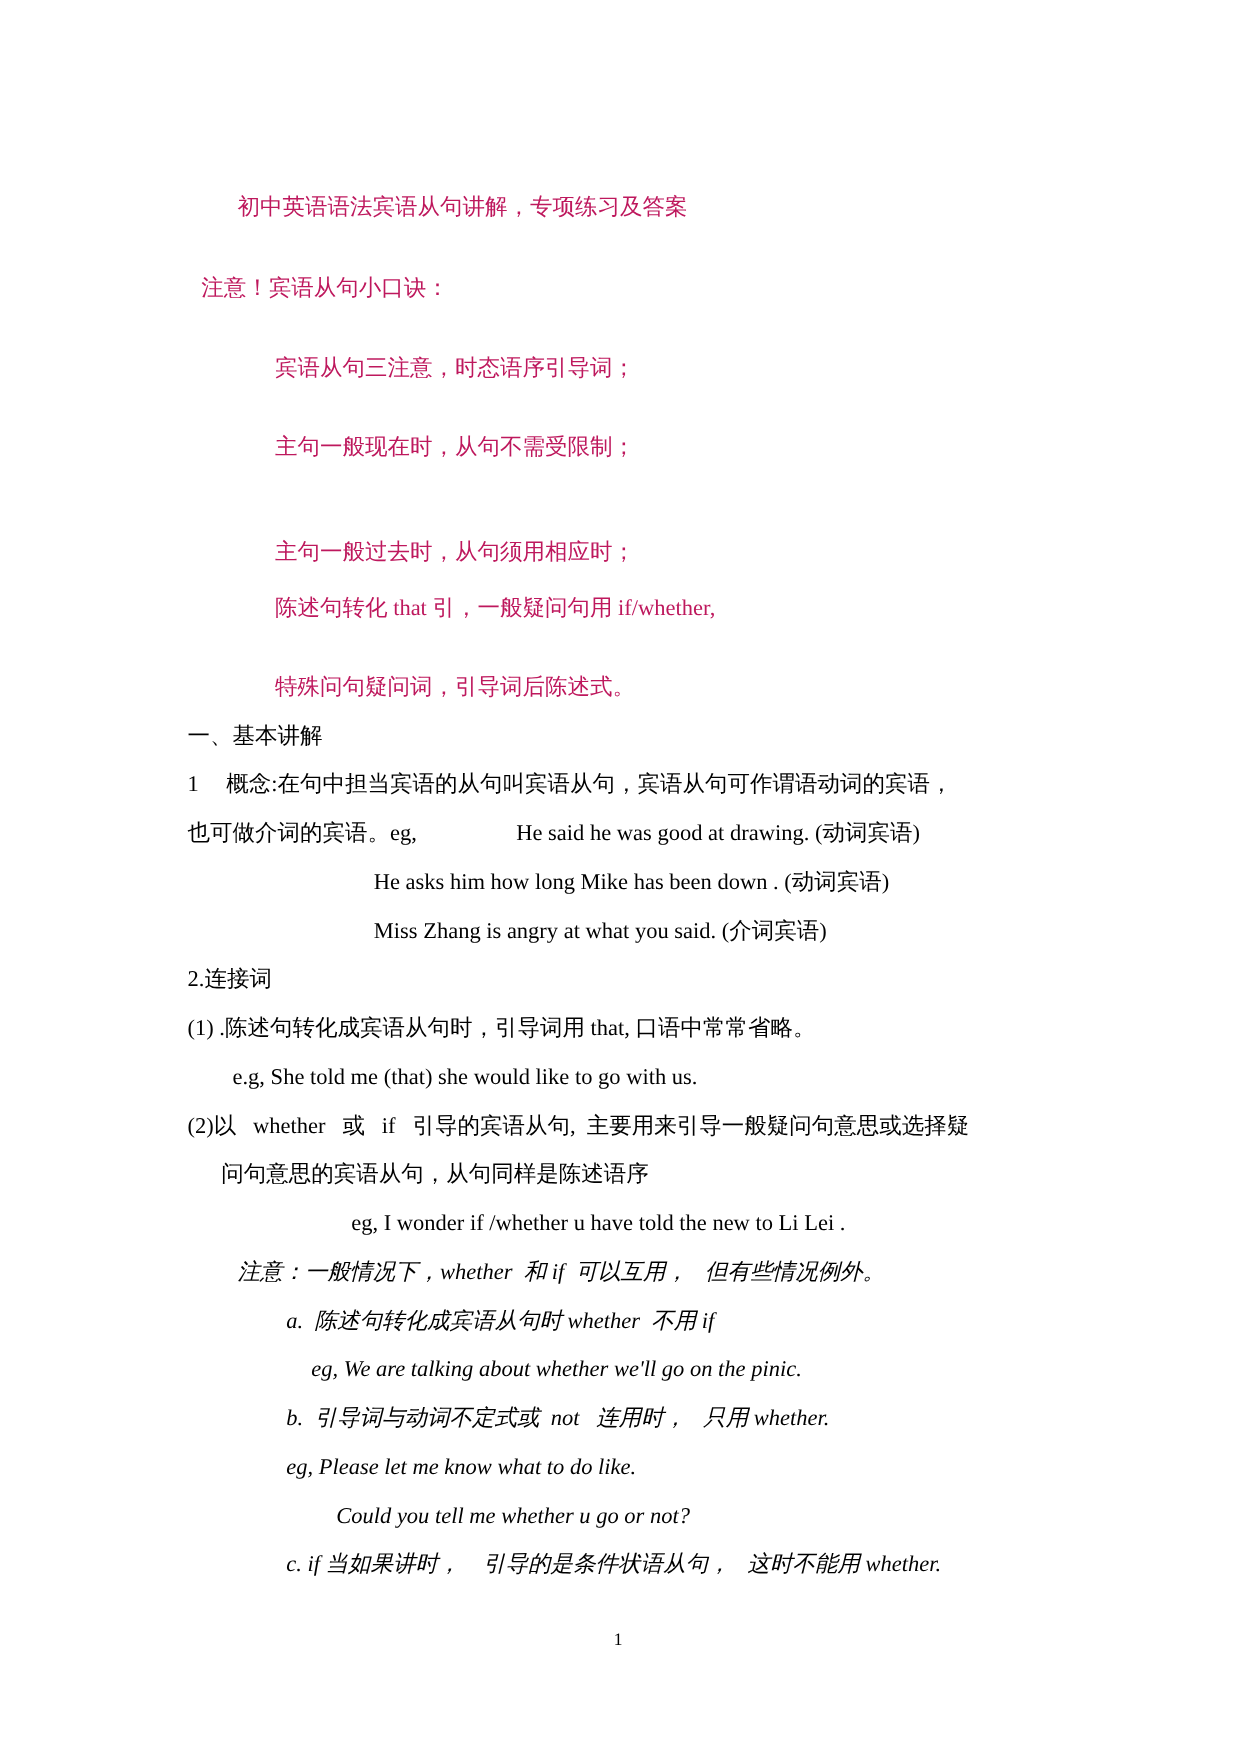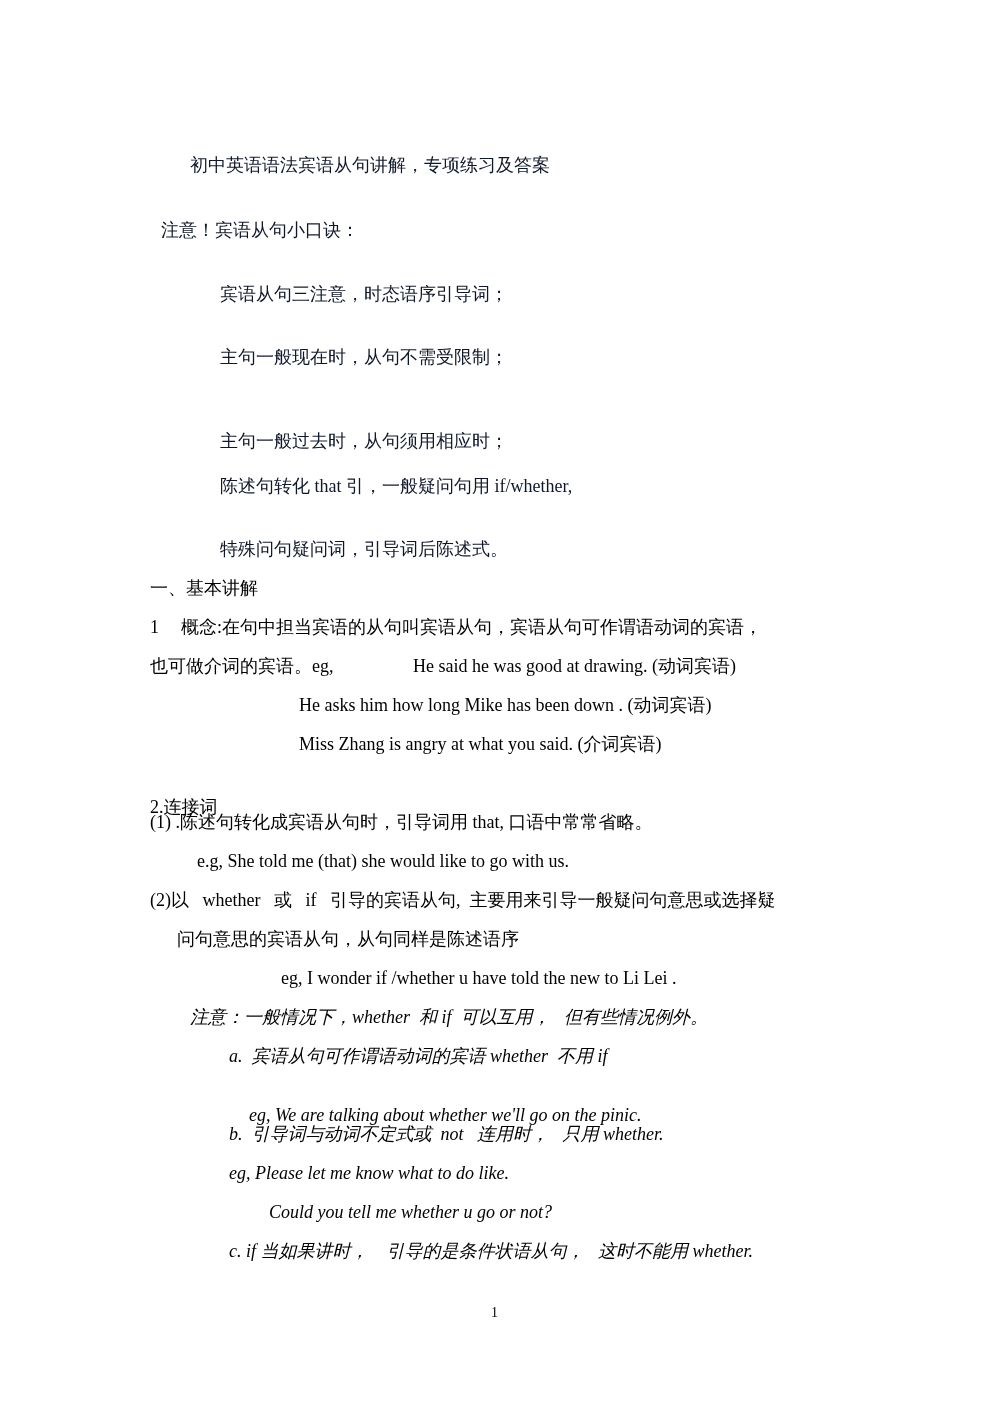--- a/index.html
+++ b/index.html
@@ -14,21 +14,21 @@
       overflow: hidden;
       font-family: "Liberation Serif", "DejaVu Serif", serif;
       color: #000000;
     }
     .line {
       position: absolute;
       white-space: nowrap;
       font-size: 18px;
       line-height: 22px;
     }
-    .brown { color: #0f172a; }
+    .brown { color: #be185d; }
     .italic { font-style: italic; }
     .page-number {
       position: absolute;
       left: 491px;
       top: 1304px;
       font-size: 14px;
       line-height: 18px;
       white-space: nowrap;
     }
     .gap { display: inline-block; }
@@ -55,33 +55,33 @@
   </div>
 
   <div class="line" style="left:150px; top:655px;">
     <span>也可做介词的宾语。eg,</span>
   </div>
   <div class="line" style="left:413px; top:655px;">He said he was good at drawing. (动词宾语)</div>
 
   <div class="line" style="left:299px; top:694px;">He asks him how long Mike has been down . (动词宾语)</div>
   <div class="line" style="left:299px; top:733px;">Miss Zhang  is angry  at what you said. (介词宾语)</div>
 
-  <div class="line" style="left:150px; top:772px;margin-top:24px;">2.连接词</div>
+  <div class="line" style="left:150px; top:772px;">2.连接词</div>
 
   <div class="line" style="left:150px; top:811px;">(1) .陈述句转化成宾语从句时，引导词用 that, 口语中常常省略。</div>
-  <div class="line" style="left:197px; top:850px;">e.g, She told me (that)  she would like to go with us.</div>
+  <div class="line" style="left:186px; top:850px;">e.g, She told me (that)  she would like to go with us.</div>
 
   <div class="line" style="left:150px; top:889px; white-space:pre;text-align:right;">(2)以   whether   或   if   引导的宾语从句,  主要用来引导一般疑问句意思或选择疑</div>
   <div class="line" style="left:150px; top:928px;margin-left:27px;">问句意思的宾语从句，从句同样是陈述语序</div>
   <div class="line" style="left:281px; top:967px;">eg, I wonder if /whether u have told the new to Li Lei .</div>
 
   <div class="line italic" style="left:190px; top:1006px; white-space:pre;">注意：一般情况下，whether  和 if  可以互用，   但有些情况例外。</div>
 
-  <div class="line italic" style="left:229px; top:1045px; white-space:pre;">a.  宾语从句可作谓语动词的宾语 whether  不用 if</div>
-  <div class="line italic" style="left:249px; top:1084px;margin-top:20px;">eg, We are talking about whether we'll go on the pinic.</div>
+  <div class="line italic" style="left:229px; top:1045px; white-space:pre;">a.  陈述句转化成宾语从句时 whether  不用 if</div>
+  <div class="line italic" style="left:249px; top:1084px;">eg, We are talking about whether we'll go on the pinic.</div>
 
   <div class="line italic" style="left:229px; top:1123px; white-space:pre;">b.  引导词与动词不定式或  not   连用时，   只用 whether.</div>
   <div class="line italic" style="left:229px; top:1162px;">eg, Please let me know what to do like.</div>
   <div class="line italic" style="left:269px; top:1201px;">Could you tell me whether u go or not?</div>
 
   <div class="line italic" style="left:229px; top:1240px; white-space:pre;">c. if 当如果讲时，    引导的是条件状语从句，   这时不能用 whether.</div>
 
   <div class="page-number">1</div>
 
 </div>

